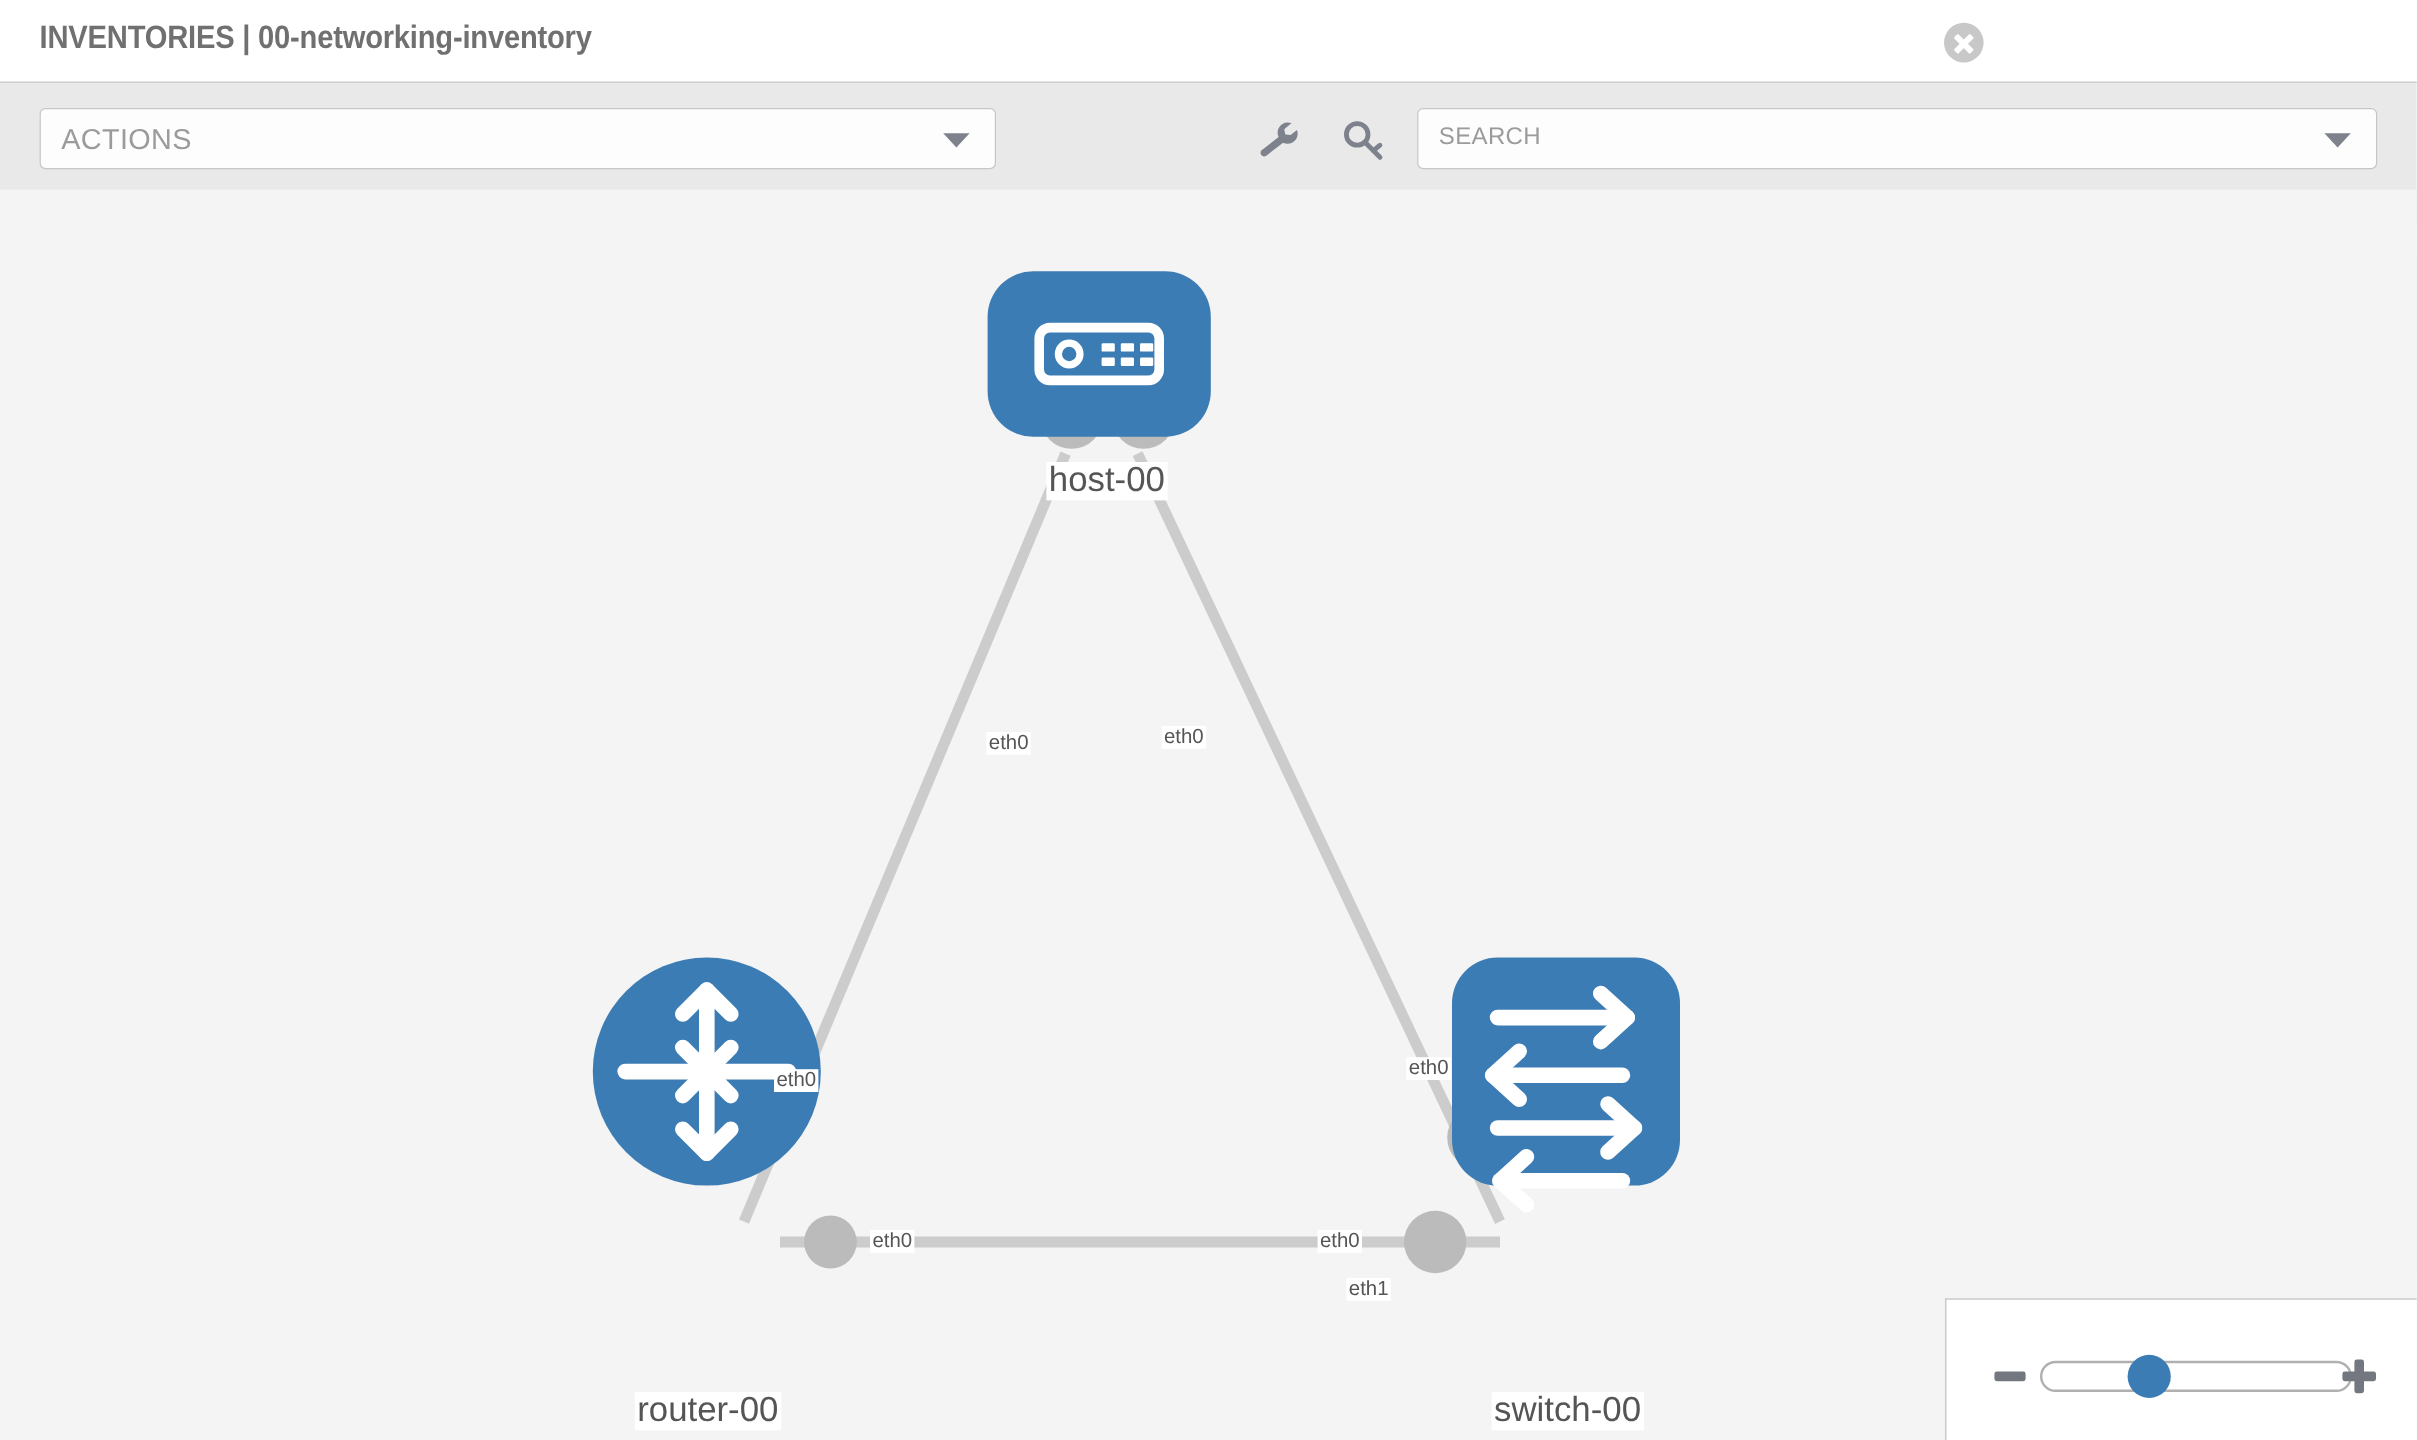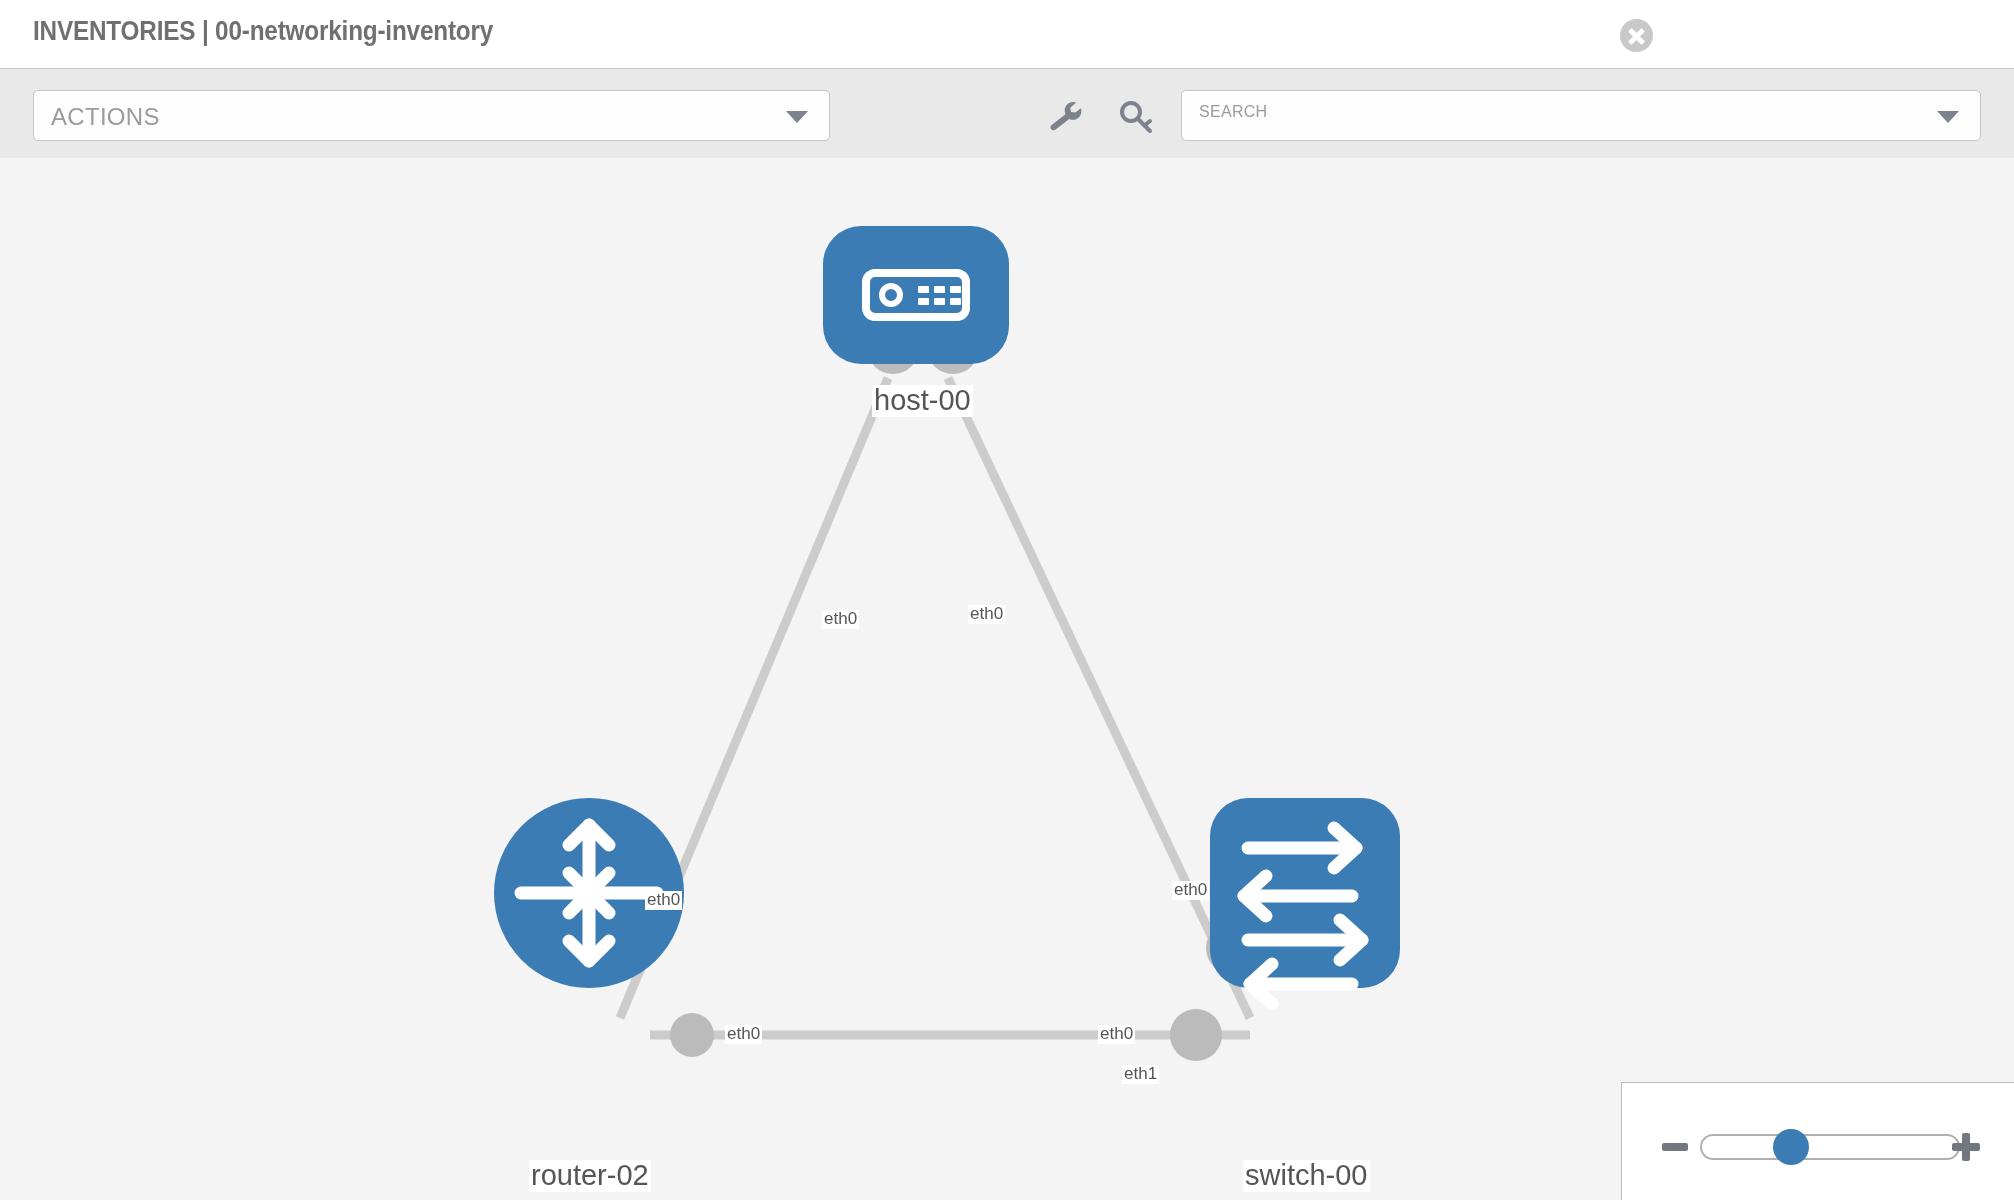--- a/index.html
+++ b/index.html
@@ -123,21 +123,21 @@
     background: #fdfdfd;
     border: 1px solid #c6c6c6;
     border-radius: 5px;
     box-sizing: border-box;
     cursor: text;
   }
   .search-placeholder {
     position: absolute;
     left: 17px;
     top: 12px;
-    font-size: 16px;
+    font-size: 20px;
     color: #9b9b9b;
     letter-spacing: 0.3px;
   }
   .search-caret { right: 21px; top: 20px; }
 
   
   .canvas {
     position: absolute;
     left: 0; top: 158px;
     width: 2014px;
@@ -346,21 +346,21 @@
           <path d="M1248 782 L1362 782"></path>
           <path d="M1340 762 L1362 782 L1340 802"></path>
           <path d="M1352 826 L1250 826"></path>
           <path d="M1272 806 L1250 826 L1272 846"></path>
         </g>
       </g>
     </svg>
 
     <div class="node-label" style="left:872px; top:227px;">host-00</div>
 
-    <div class="node-label" style="left:529px; top:1002px;">router-02</div>
+    <div class="node-label" style="left:529px; top:1002px;">router-00</div>
 
     <div class="node-label" style="left:1243px; top:1002px;">switch-00</div>
 
     <div class="iface-label" style="left:822px; top:452px;">eth0</div>
 
     <div class="iface-label" style="left:968px; top:447px;">eth0</div>
 
     <div class="iface-label" style="left:645px; top:733px;">eth0</div>
 
     <div class="iface-label" style="left:1172px; top:723px;">eth0</div>

